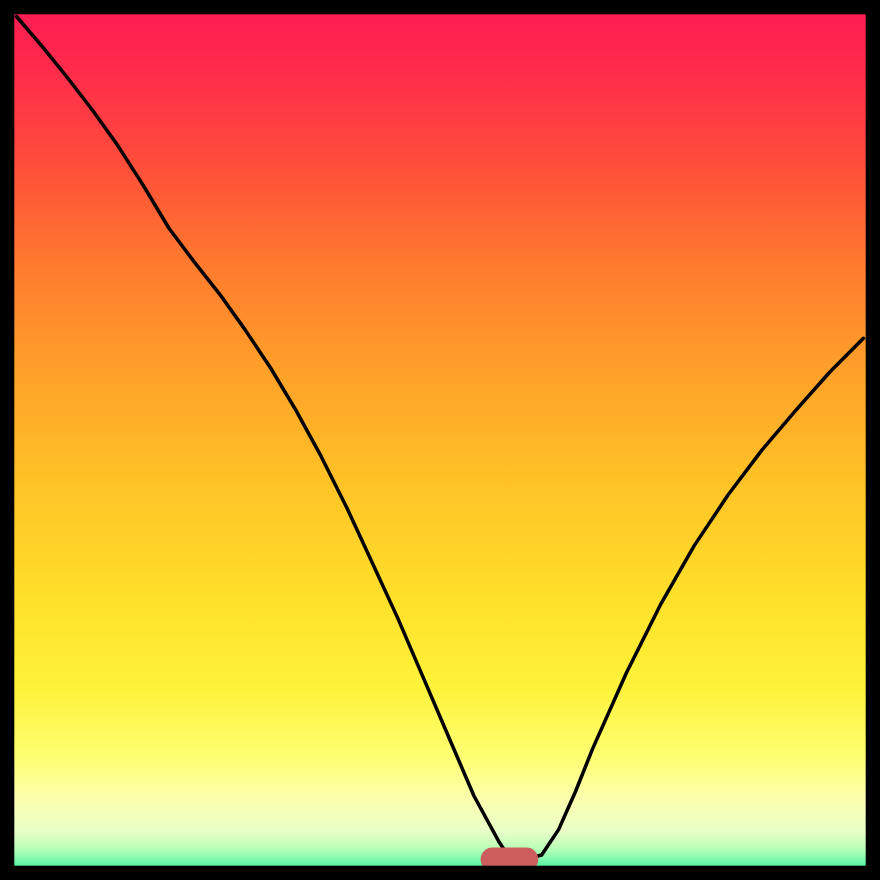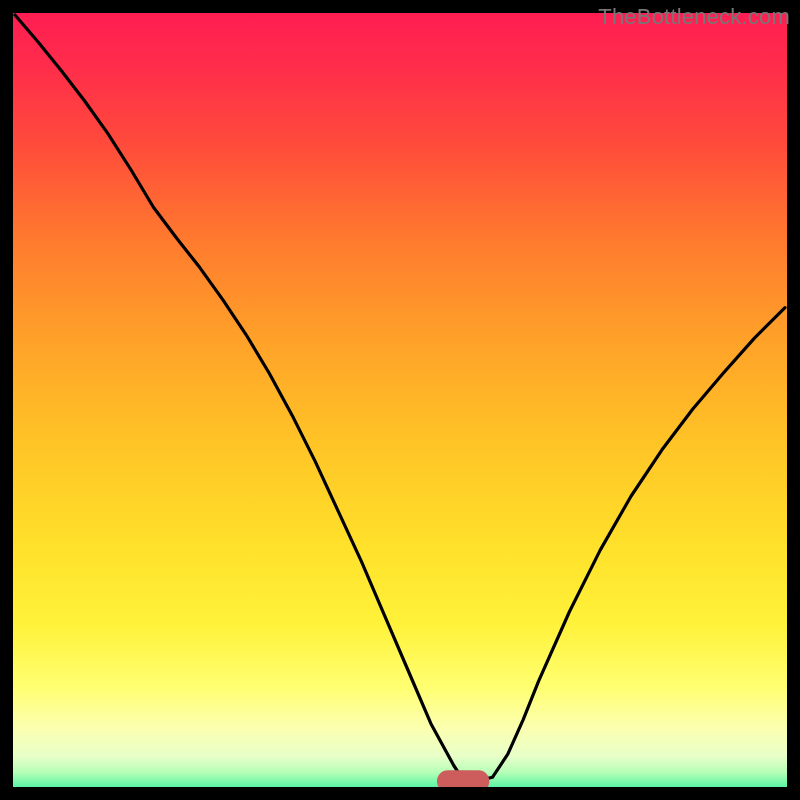--- a/index.html
+++ b/index.html
@@ -24,21 +24,20 @@
     letter-spacing: 0.2px;
   }
   svg {
     display: block;
   }
 </style>
 </head>
 <body>
 
 <div class="chart-container">
-  <div class="watermark">TheBottleneck.com</div>
   <svg id="chart-svg" width="800" height="800" viewBox="0 0 800 800">
     <defs>
       <linearGradient id="bg-grad" x1="0" y1="0" x2="0" y2="1">
           <stop offset="0%" stop-color="#ff1a54"></stop>
           <stop offset="8%" stop-color="#ff2c4b"></stop>
           <stop offset="18%" stop-color="#ff4b3b"></stop>
           <stop offset="30%" stop-color="#ff7a2e"></stop>
           <stop offset="42%" stop-color="#ffa029"></stop>
           <stop offset="55.00000000000001%" stop-color="#ffc326"></stop>
           <stop offset="68%" stop-color="#ffe02a"></stop>

